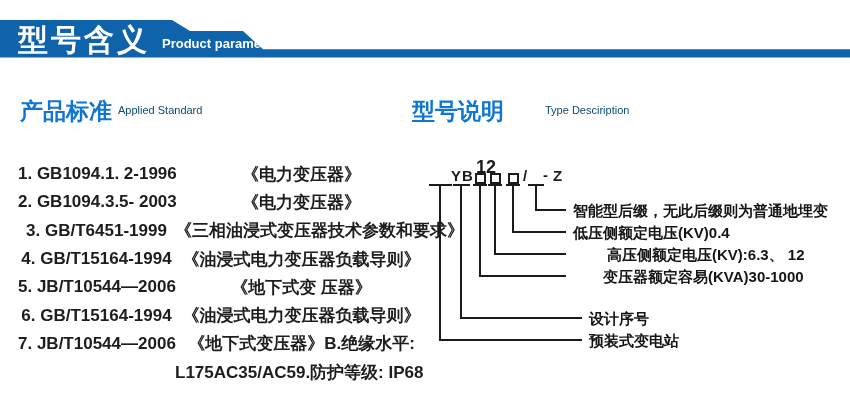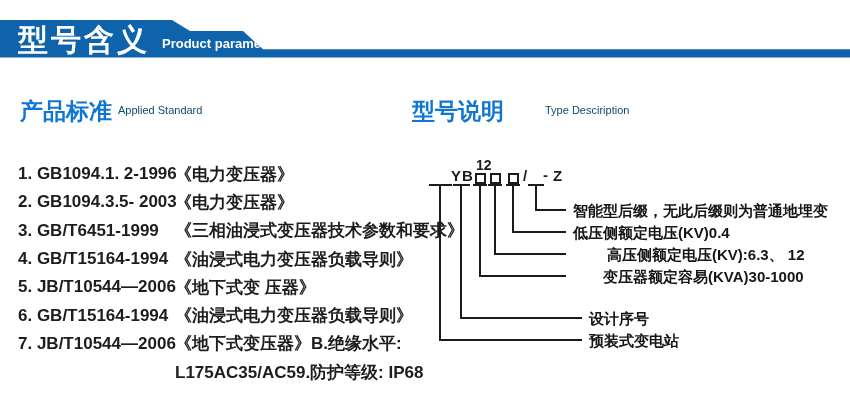--- a/index.html
+++ b/index.html
@@ -4,20 +4,21 @@
 <style>
   * { margin: 0; padding: 0; box-sizing: border-box; }
   html, body { background: #ffffff; }
   body { font-family: "Liberation Sans", "DejaVu Sans", sans-serif; }
   .page {
     position: relative;
     width: 850px;
     height: 415px;
     background: #ffffff;
     overflow: hidden;
+    text-align: center;
   }
   
   .banner-svg { position: absolute; left: 0; top: 0; }
   .banner-title {
     position: absolute; left: 18px; top: 20px;
     font-size: 30px; font-weight: 700; color: #ffffff;
     letter-spacing: 3px; white-space: nowrap;
   }
   .banner-subtitle {
     position: absolute; left: 162px; top: 36px;
@@ -46,21 +47,21 @@
   .std-code { width: 157px; flex: 0 0 157px; }
   .std-title { flex: 1; }
   .std-cont { padding-left: 157px; }
   
   .diagram-svg { position: absolute; left: 0; top: 0; pointer-events: none; }
   .m-part {
     position: absolute; font-size: 15px; font-weight: 700;
     color: #1b1b1b; white-space: nowrap; margin-left: 22px;
   }
   .m-yb    { left: 429px; top: 167px; letter-spacing: 1px; }
-  .m-12    { left: 454px; top: 157px; font-size: 14px; }
+  .m-12    { left: 454px; top: 157px; font-size: 18px; }
   .m-slash { left: 501px; top: 167px; }
   .m-dash  { left: 521px; top: 166px; }
   .m-z     { left: 531px; top: 167px; }
   .m-box {
     position: absolute; width: 11px; height: 11px;
     border: 2px solid #1b1b1b; top: 173px; background: #ffffff;
   }
   .m-box1 { left: 475px; }
   .m-box2 { left: 490px; }
   .m-box3 { left: 508px; }

